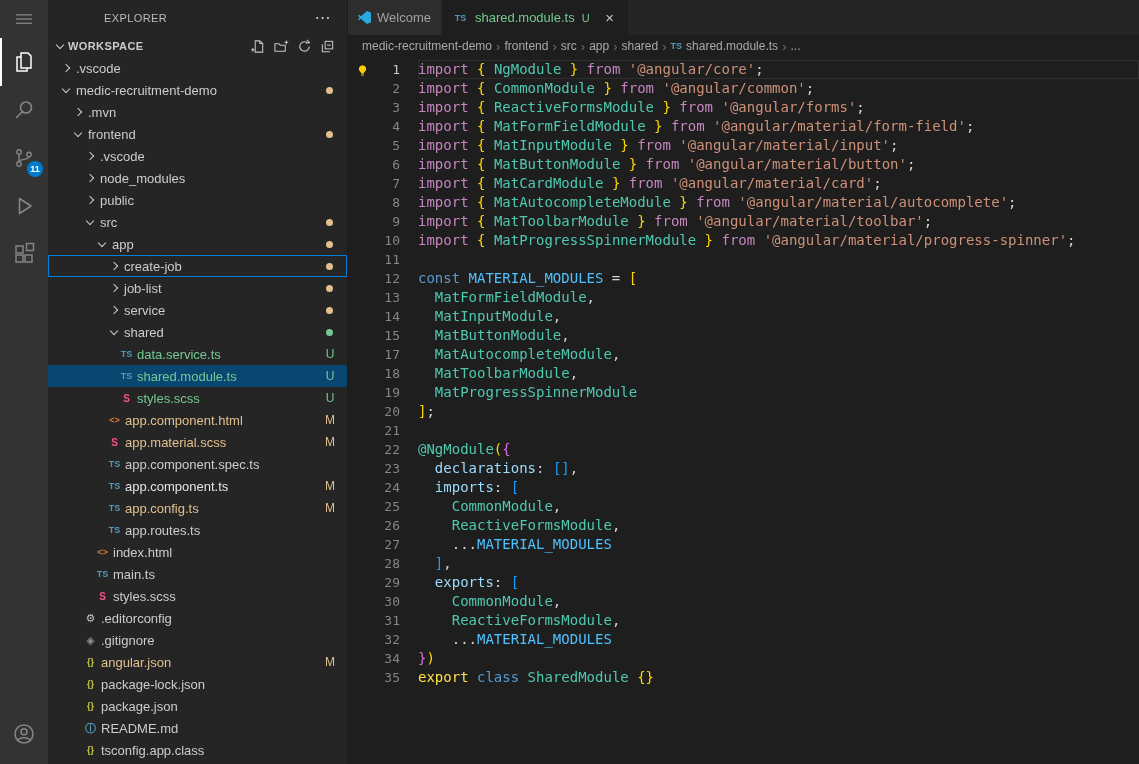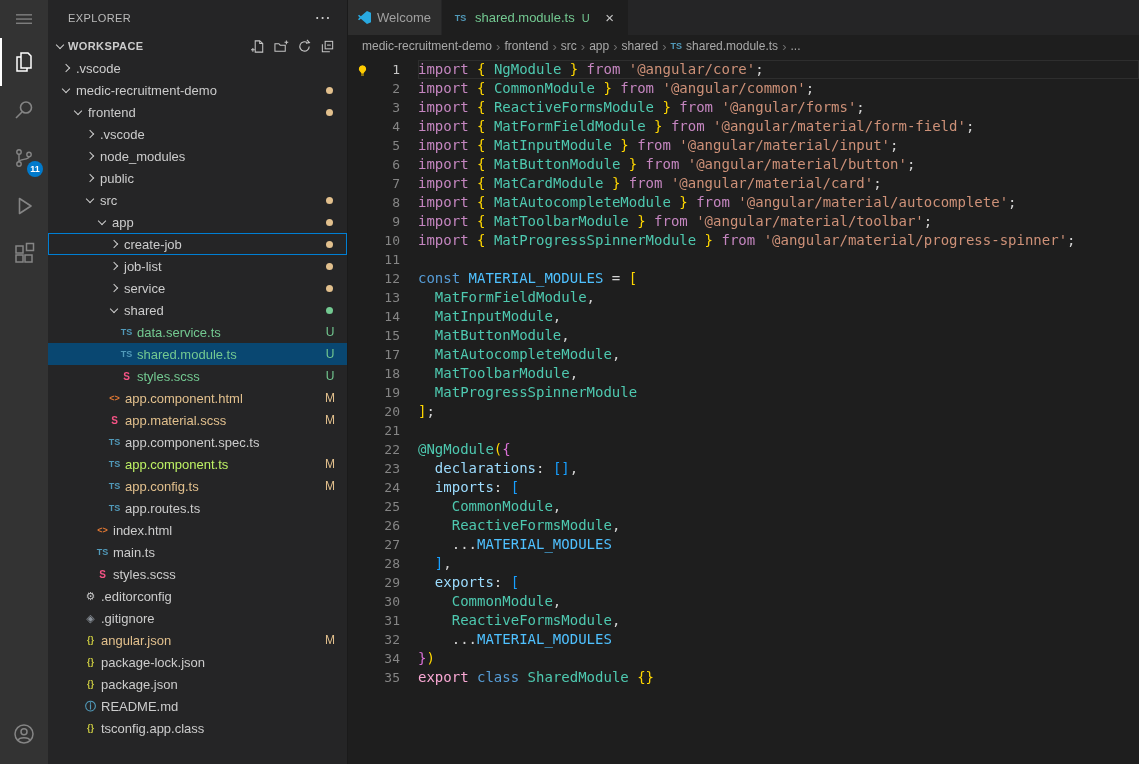--- a/index.html
+++ b/index.html
@@ -12,21 +12,21 @@
   .ab-item { height:48px; display:flex; align-items:center; justify-content:center; color:#858585; cursor:pointer; position:relative; }
   .ab-item.menu { height:38px; }
   .ab-item.active { color:#ffffff; box-shadow:inset 2px 0 0 #ffffff; }
   .ab-badge { position:absolute; right:5px; bottom:5px; background:#007acc; color:#fff; font-size:9px; min-width:16px; height:16px; border-radius:9px; display:flex; align-items:center; justify-content:center; padding:0 3px; font-weight:bold; }
   .ab-spacer { flex:1; }
   .ab-item.bottom { margin-bottom:6px; }
 
   
   .sidebar { width:300px; flex:none; background:#252526; display:flex; flex-direction:column; overflow:hidden; border-right:1px solid #1a1a1a; }
   .sb-header { height:35px; flex:none; display:flex; align-items:center; padding:0 10px 0 20px; font-size:11px; color:#bbbbbb; letter-spacing:.4px; }
-  .sb-header .title { flex:1; }
+  .sb-header .title { flex:1;margin-left:36px; }
   .more { font-size:16px; color:#cccccc; cursor:pointer; padding:0 6px; }
   .ws-header { height:22px; flex:none; display:flex; align-items:center; font-weight:bold; font-size:11px; color:#cccccc; padding-left:4px; letter-spacing:.4px; cursor:pointer; }
   .ws-actions { margin-left:auto; display:flex; gap:3px; padding-right:10px; }
   .act { width:20px; height:20px; display:flex; align-items:center; justify-content:center; cursor:pointer; color:#c5c5c5; border-radius:3px; }
   .tree { flex:1; overflow:hidden; }
   .trow { height:22px; display:flex; align-items:center; font-size:13px; color:#cccccc; cursor:pointer; white-space:nowrap; }
   .trow.sel { background:#094771; }
   .trow.foc { outline:1px solid #007fd4; outline-offset:-1px; }
   .chev { width:16px; height:16px; flex:none; position:relative; }
   .chev::before { content:""; position:absolute; top:5px; left:5px; width:5px; height:5px; border-right:1.2px solid #cccccc; border-bottom:1.2px solid #cccccc; transform:rotate(-45deg); }
@@ -158,20 +158,25 @@
           <span class="tlabel">.vscode</span>
           <span class="tspace"></span>
         </div>
         <div class="trow" style="padding-left: 10px;">
           <span class="chev exp"></span>
           <span class="tlabel">medic-recruitment-demo</span>
           <span class="tspace"></span>
           <span class="gdot" style="background: rgb(226, 192, 141);"></span>
         </div>
         <div class="trow" style="padding-left: 22px;">
+          <span class="chev"></span>
+          <span class="tlabel">.mvn</span>
+          <span class="tspace"></span>
+        </div>
+        <div class="trow" style="padding-left: 22px;">
           <span class="chev exp"></span>
           <span class="tlabel">frontend</span>
           <span class="tspace"></span>
           <span class="gdot" style="background: rgb(226, 192, 141);"></span>
         </div>
         <div class="trow" style="padding-left: 34px;">
           <span class="chev"></span>
           <span class="tlabel">.vscode</span>
           <span class="tspace"></span>
         </div>
@@ -251,21 +256,21 @@
           <span class="tspace"></span>
           <span class="gbadge" style="color: rgb(226, 192, 141);">M</span>
         </div>
         <div class="trow" style="padding-left: 58px;">
           <span class="ficon" style="color: rgb(81, 154, 186); font-size: 9px;">TS</span>
           <span class="tlabel">app.component.spec.ts</span>
           <span class="tspace"></span>
         </div>
         <div class="trow" style="padding-left: 58px;">
           <span class="ficon" style="color: rgb(81, 154, 186); font-size: 9px;">TS</span>
-          <span class="tlabel" style="color: #bef264;">app.component.ts</span>
+          <span class="tlabel" style="color: #e5e5e5;">app.component.ts</span>
           <span class="tspace"></span>
           <span class="gbadge" style="color: rgb(226, 192, 141);">M</span>
         </div>
         <div class="trow" style="padding-left: 58px;">
           <span class="ficon" style="color: rgb(81, 154, 186); font-size: 9px;">TS</span>
           <span class="tlabel" style="color: rgb(226, 192, 141);">app.config.ts</span>
           <span class="tspace"></span>
           <span class="gbadge" style="color: rgb(226, 192, 141);">M</span>
         </div>
         <div class="trow" style="padding-left: 58px;">
@@ -497,18 +502,18 @@
         <div class="cline">
           <span class="gutter"><span class="lnum">32</span></span>
           <span class="ctext"><span style="color: rgb(212, 212, 212);">    ...</span><span style="color: rgb(79, 193, 255);">MATERIAL_MODULES</span></span>
         </div>
         <div class="cline">
           <span class="gutter"><span class="lnum">34</span></span>
           <span class="ctext"><span style="color: rgb(218, 112, 214);">}</span><span style="color: rgb(255, 215, 0);">)</span></span>
         </div>
         <div class="cline">
           <span class="gutter"><span class="lnum">35</span></span>
-          <span class="ctext"><span style="color: #f9a8d4;">export </span><span style="color: rgb(86, 156, 214);">class </span><span style="color: rgb(78, 201, 176);">SharedModule </span><span style="color: rgb(255, 215, 0);">{}</span></span>
+          <span class="ctext"><span style="color: #fde047;">export </span><span style="color: rgb(86, 156, 214);">class </span><span style="color: rgb(78, 201, 176);">SharedModule </span><span style="color: rgb(255, 215, 0);">{}</span></span>
         </div>
       </div>
   </main>
 
 </div>
 
 </body></html>

